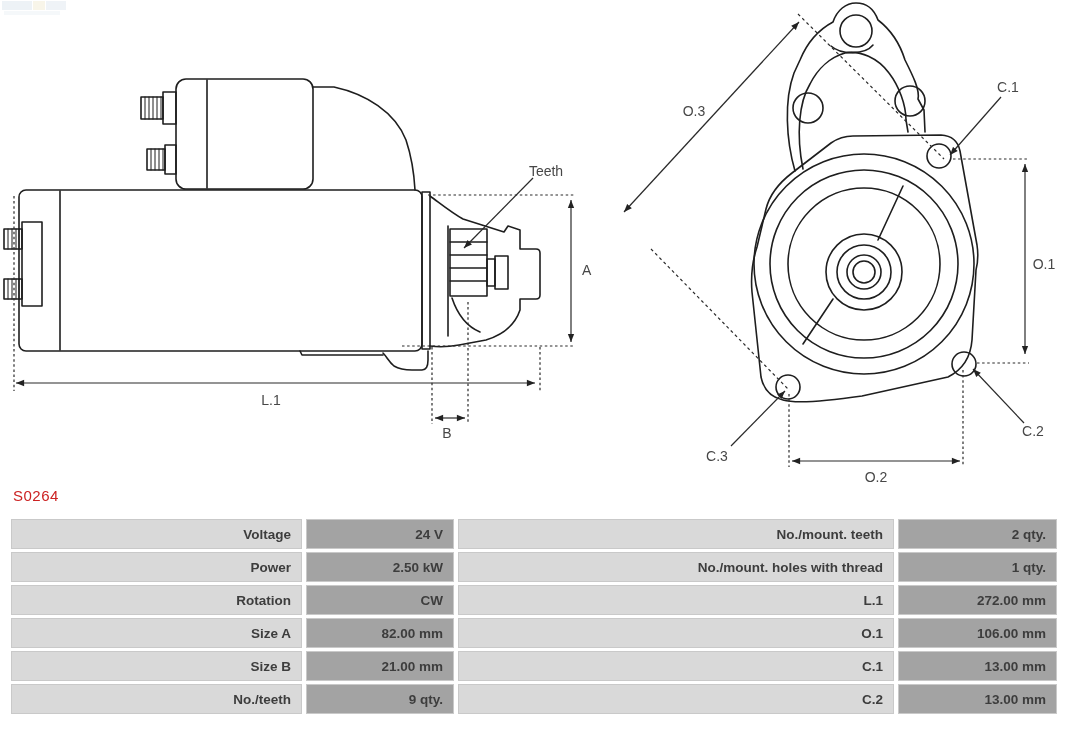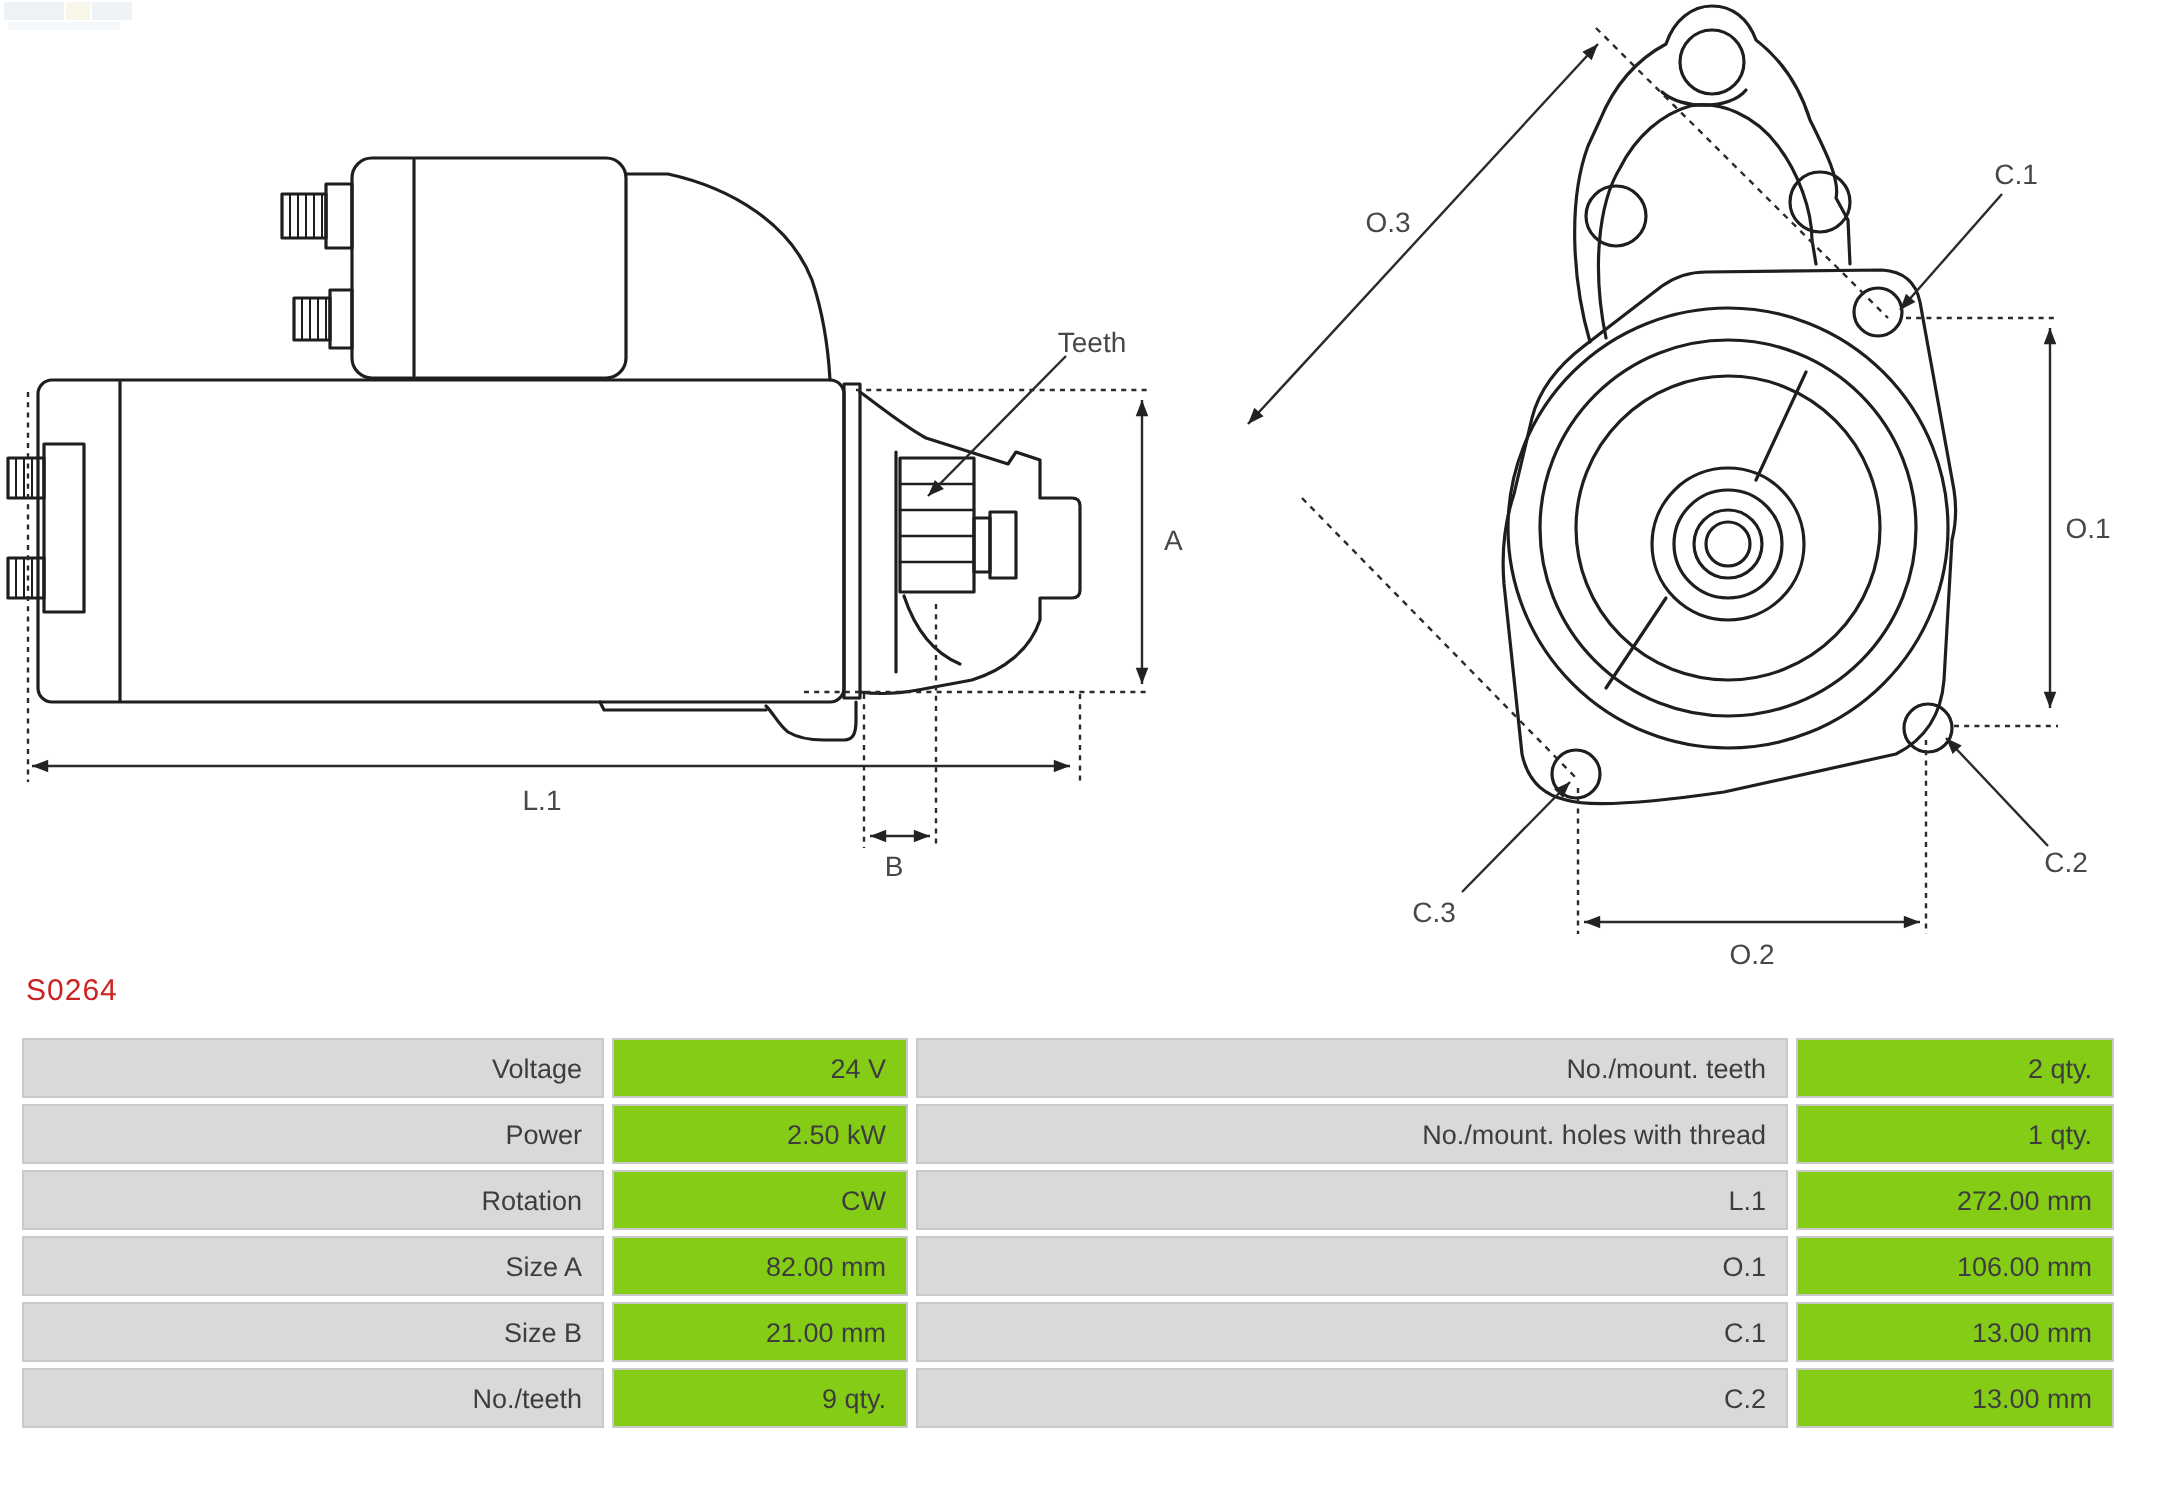--- a/index.html
+++ b/index.html
@@ -1,23 +1,23 @@
 <!DOCTYPE html>
 <html><head>
 <meta charset="utf-8">
 <style>
   html,body{margin:0;padding:0;background:#ffffff;}
   body{width:1080px;height:753px;font-family:"Liberation Sans","DejaVu Sans",sans-serif;position:relative;overflow:hidden;}
   .drawing-area{position:absolute;left:0;top:0;width:1080px;height:487px;}
   svg text{font-family:"Liberation Sans","DejaVu Sans",sans-serif;font-size:14px;fill:#474747;}
   .part-code{position:absolute;left:13px;top:487px;font-size:15px;color:#cc2222;letter-spacing:0.5px;}
   .spec{position:absolute;left:7px;top:516px;border-collapse:separate;border-spacing:4px 3px;}
-  .spec td{height:28px;border:1px solid #c9c9c9;font-size:13.5px;color:#3d3d3d;text-align:right;padding:0 10px 0 4px;white-space:nowrap;}
+  .spec td{height:28px;border:1px solid #c9c9c9;font-size:13.5px;color:#3d3d3d;text-align:right;padding:0 10px 0 4px;white-space:nowrap;font-weight:bold;}
   .spec td.lbl{background:#d9d9d9;}
-  .spec td.val{background:#84cc16;}
+  .spec td.val{background:#a3a3a3;}
 </style>
 </head>
 <body>
 
 <div class="drawing-area">
 <svg width="1080" height="487" viewBox="0 0 1080 487" xmlns="http://www.w3.org/2000/svg">
   <defs>
     <marker id="ah" viewBox="0 0 10 8" refX="9.5" refY="4" markerWidth="9" markerHeight="7.2" orient="auto-start-reverse" markerUnits="userSpaceOnUse">
       <path d="M0.5,0.5 L9.5,4 L0.5,7.5 Z" fill="#222"></path>
     </marker>

